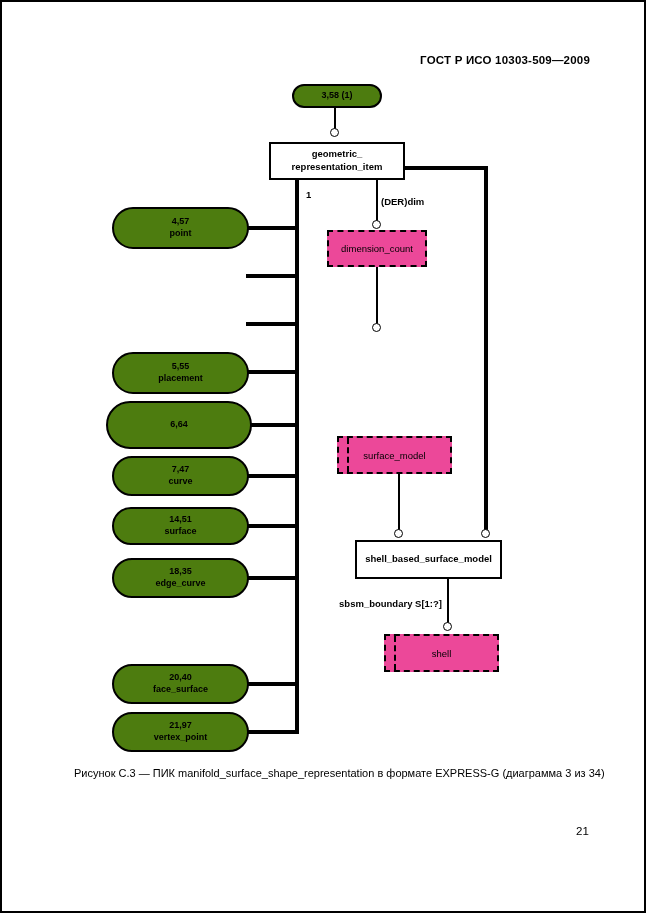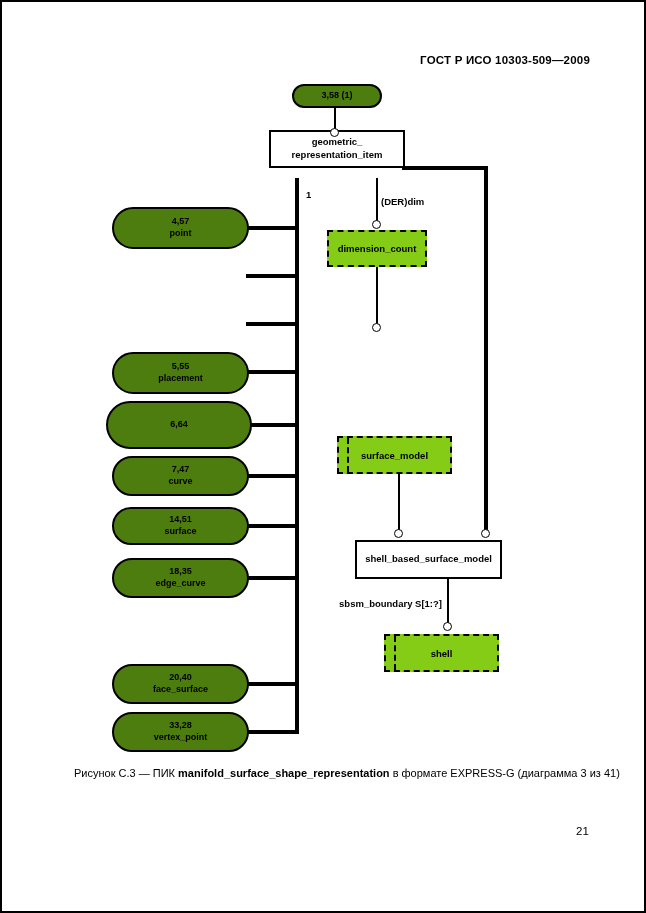--- a/index.html
+++ b/index.html
@@ -43,37 +43,37 @@
   .box{
     position:absolute;
     border:2px solid #000;background:#fff;box-sizing:border-box;
     display:flex;align-items:center;justify-content:center;
     text-align:center;font-size:9.5px;font-weight:bold;line-height:1.35;
     white-space:pre-line;z-index:3;
   }
   
   .dbox{
     position:absolute;
-    border:2.5px dashed #000;background:#84cc16;box-sizing:border-box;
+    border:2.5px dashed #000;background:#ec4899;box-sizing:border-box;
     display:flex;align-items:center;justify-content:center;
-    text-align:center;font-size:9.5px;font-weight:bold;z-index:3;
+    text-align:center;font-size:9.5px;font-weight:normal;z-index:3;
   }
   .seldash{
     position:absolute;left:8px;top:0;bottom:0;
     border-left:2.5px dashed #000;
   }
   .lbl{
     position:absolute;
     font-size:9.5px;font-weight:bold;z-index:4;white-space:nowrap;
   }
   .caption{
     position:absolute;left:72px;top:765px;
     font-size:11px;white-space:nowrap;
   }
-  .caption b{font-weight:bold;}
+  .caption b{font-weight:normal;}
   .pageno{
     position:absolute;left:574px;top:823px;
     font-size:11.5px;
     text-align:right;
   }
 </style>
 </head>
 <body>
 
 <div id="page">
@@ -103,21 +103,21 @@
   <div class="ln" style="left:244px;top:472px;width:52px;height:4px;"></div>
   <div class="ln" style="left:244px;top:522px;width:52px;height:4px;"></div>
   <div class="ln" style="left:244px;top:574px;width:52px;height:4px;"></div>
   <div class="ln" style="left:244px;top:680px;width:52px;height:4px;"></div>
   <div class="ln" style="left:244px;top:728px;width:52px;height:4px;"></div>
 
   <div class="stadium" style="left:290px;top:82px;width:90px;height:24px;border-radius:12px;">
     <span>3,58 (1)</span>
   </div>
 
-  <div class="box" style="left:267px;top:128px;width:136px;height:38px;">geometric_
+  <div class="box" style="left:267px;top:140px;width:136px;height:38px;">geometric_
 representation_item</div>
 
   <div class="lbl" style="left:304px;top:187px;">1</div>
   <div class="lbl" style="left:379px;top:194px;">(DER)dim</div>
   <div class="lbl" style="left:332px;top:596px;width:108px;text-align:right;">sbsm_boundary S[1:?]</div>
 
   <div class="dbox" style="left:325px;top:228px;width:100px;height:37px;">
     <span>dimension_count</span>
   </div>
 
@@ -161,21 +161,21 @@
   </div>
   <div class="stadium" style="left:110px;top:556px;width:137px;height:40px;">
     <span>18,35</span>
     <span>edge_curve</span>
   </div>
   <div class="stadium" style="left:110px;top:662px;width:137px;height:40px;">
     <span>20,40</span>
     <span>face_surface</span>
   </div>
   <div class="stadium" style="left:110px;top:710px;width:137px;height:40px;">
-    <span>33,28</span>
+    <span>21,97</span>
     <span>vertex_point</span>
   </div>
 
-  <div class="caption"><span>Рисунок С.3 — ПИК </span><b>manifold_surface_shape_representation</b><span> в формате EXPRESS-G (диаграмма 3 из 41)</span></div>
+  <div class="caption"><span>Рисунок С.3 — ПИК </span><b>manifold_surface_shape_representation</b><span> в формате EXPRESS-G (диаграмма 3 из 34)</span></div>
 
   <div class="pageno">21</div>
 
 </div>
 
 </body></html>

